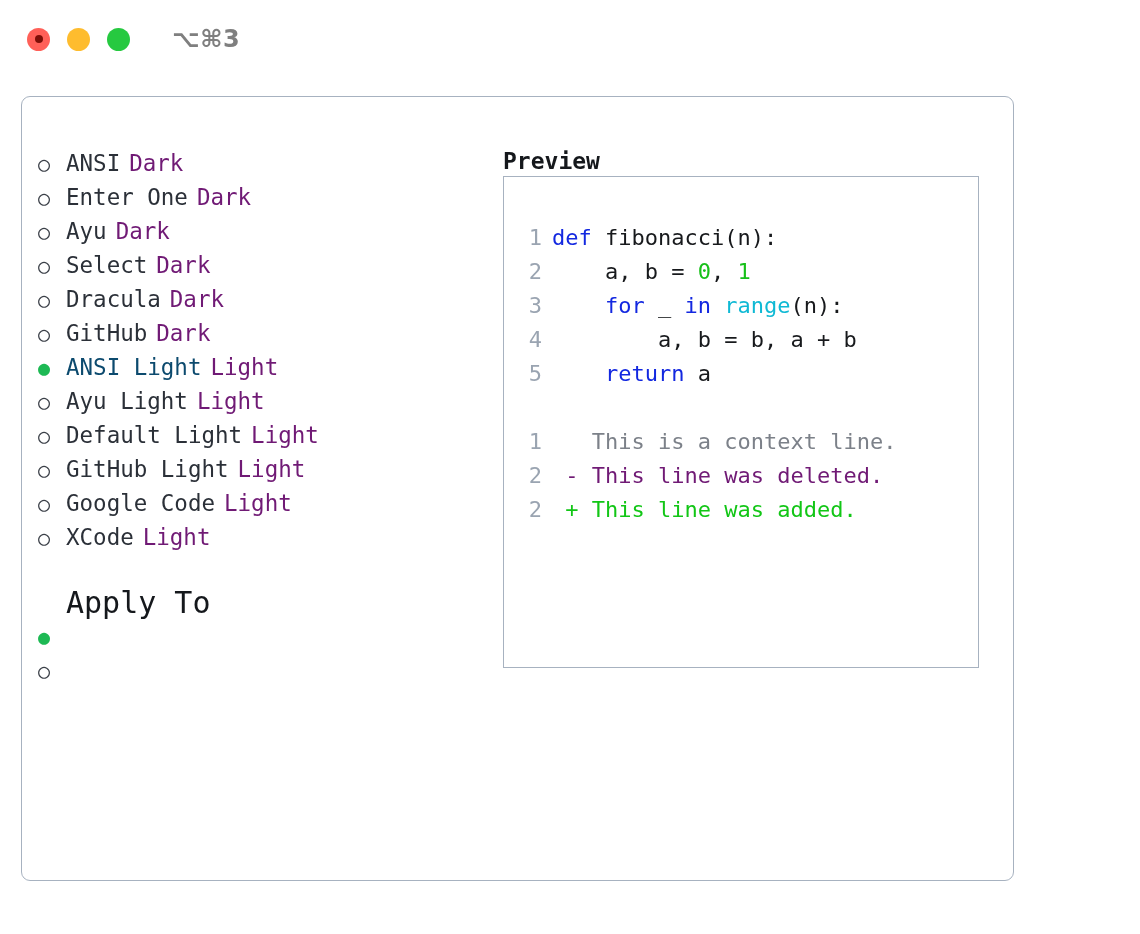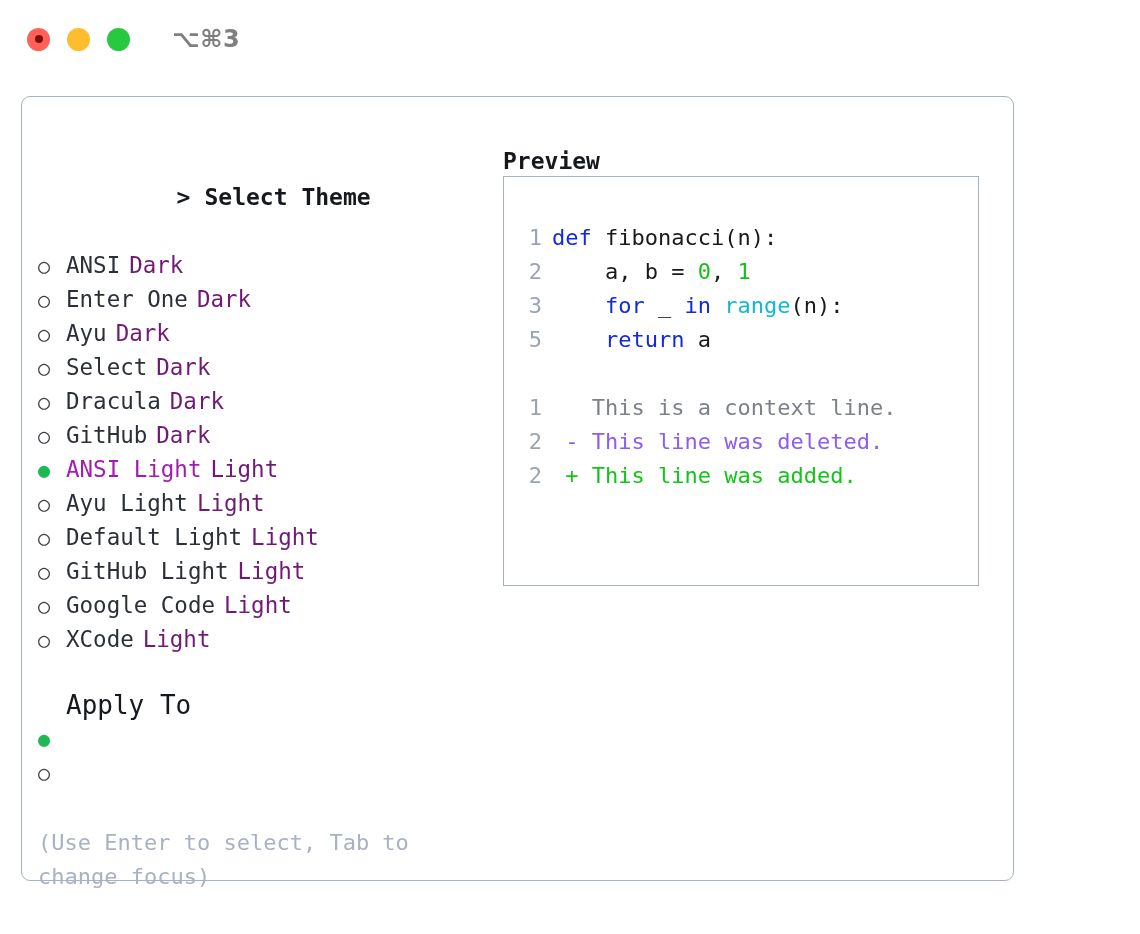--- a/index.html
+++ b/index.html
@@ -114,28 +114,28 @@
   }
   .bullet {
     display: inline-block;
     width: 28px;
     flex: 0 0 28px;
     font-size: 20px;
     color: #3a3f47;
   }
   .bullet.sel { color: #1db954; }
   .opt-label { color: #2b3038; }
-  .opt-row.selected .opt-label { color: #a21caf; }
+  .opt-row.selected .opt-label { color: #0c4a6e; }
   .opt-suffix {
     color: #701a75;
     padding-left: 9px;
   }
 
   .applyto-head {
-    font-size: 26px;
+    font-size: 30px;
     color: #15181c;
     line-height: 34px;
     padding-left: 28px;
     margin-top: 32px;
     white-space: pre;
   }
 
   .hint {
     margin-top: 36px;
     font-size: 22px;
@@ -152,21 +152,21 @@
     box-sizing: border-box;
   }
   .preview-title {
     font-size: 23px;
     font-weight: bold;
     color: #15181c;
     line-height: 30px;
   }
   .preview-box {
     width: 476px;
-    height: 410px;
+    height: 492px;
     border: 1.6px solid #a7b2c0;
     box-sizing: border-box;
     padding: 44px 0 0 14px;
   }
 
   .code-line {
     font-size: 22px;
     line-height: 34px;
     white-space: pre;
   }
@@ -177,21 +177,21 @@
     color: #9aa4b1;
     margin-right: 10px;
   }
   .tok-kw   { color: #1328e0; }
   .tok-fn   { color: #0fb9d4; }
   .tok-num  { color: #17c019; }
   .tok-txt  { color: #17191c; }
   .code-gap { height: 34px; }
 
   .diff-ctx { color: #7c8189; }
-  .diff-del { color: #8b5cf6; }
+  .diff-del { color: #701a75; }
   .diff-add { color: #12c616; }
 </style>
 </head>
 <body>
 
 <div class="window">
 
   <div class="titlebar">
     <div class="dots">
       <span class="dot dot-red">
@@ -201,23 +201,20 @@
       <span class="dot dot-green"></span>
     </div>
     <div class="titlebar-label">⌥⌘3</div>
   </div>
 
   <div class="panel">
     <div class="panel-inner">
 
       <div class="left-col">
 
-        <div class="section-head">
-          <span class="caret">&gt;</span><span>Select Theme</span>
-        </div>
 
         <div id="theme-list">
             <div class="opt-row"><span class="bullet">○</span><span class="opt-label">ANSI</span><span class="opt-suffix">Dark</span></div>
             <div class="opt-row"><span class="bullet">○</span><span class="opt-label">Enter One</span><span class="opt-suffix">Dark</span></div>
             <div class="opt-row"><span class="bullet">○</span><span class="opt-label">Ayu</span><span class="opt-suffix">Dark</span></div>
             <div class="opt-row"><span class="bullet">○</span><span class="opt-label">Select</span><span class="opt-suffix">Dark</span></div>
             <div class="opt-row"><span class="bullet">○</span><span class="opt-label">Dracula</span><span class="opt-suffix">Dark</span></div>
             <div class="opt-row"><span class="bullet">○</span><span class="opt-label">GitHub</span><span class="opt-suffix">Dark</span></div>
             <div class="opt-row selected"><span class="bullet sel">●</span><span class="opt-label">ANSI Light</span><span class="opt-suffix">Light</span></div>
             <div class="opt-row"><span class="bullet">○</span><span class="opt-label">Ayu Light</span><span class="opt-suffix">Light</span></div>
@@ -227,30 +224,30 @@
             <div class="opt-row"><span class="bullet">○</span><span class="opt-label">XCode</span><span class="opt-suffix">Light</span></div>
           </div>
 
         <div class="applyto-head">Apply To</div>
 
         <div id="applyto-list">
             <div class="opt-row selected"><span class="bullet sel">●</span></div>
             <div class="opt-row"><span class="bullet">○</span></div>
           </div>
 
-        <div class="hint">(Use Enter to select, Tab to change focus)</div>
       </div>
 
       <div class="right-col">
         <div class="preview-title">Preview</div>
         <div class="preview-box">
           <div id="code-block">
               <div class="code-line"><span class="lineno">1</span><span class="tok-kw">def</span><span class="tok-txt"> fibonacci(n):</span></div>
               <div class="code-line"><span class="lineno">2</span><span class="tok-txt">    a, b = </span><span class="tok-num">0</span><span class="tok-txt">, </span><span class="tok-num">1</span></div>
               <div class="code-line"><span class="lineno">3</span><span class="tok-txt">    </span><span class="tok-kw">for</span><span class="tok-txt"> _ </span><span class="tok-kw">in</span><span class="tok-txt"> </span><span class="tok-fn">range</span><span class="tok-txt">(n):</span></div>
+              <div class="code-line"><span class="lineno">4</span><span class="tok-txt">        a, b = b, a + b</span></div>
               <div class="code-line"><span class="lineno">5</span><span class="tok-txt">    </span><span class="tok-kw">return</span><span class="tok-txt"> a</span></div>
             </div>
           <div class="code-gap"></div>
           <div id="diff-block">
               <div class="code-line"><span class="lineno">1</span><span class="diff-ctx">   This is a context line.</span></div>
               <div class="code-line"><span class="lineno">2</span><span class="diff-del"> - This line was deleted.</span></div>
               <div class="code-line"><span class="lineno">2</span><span class="diff-add"> + This line was added.</span></div>
             </div>
         </div>
       </div>

